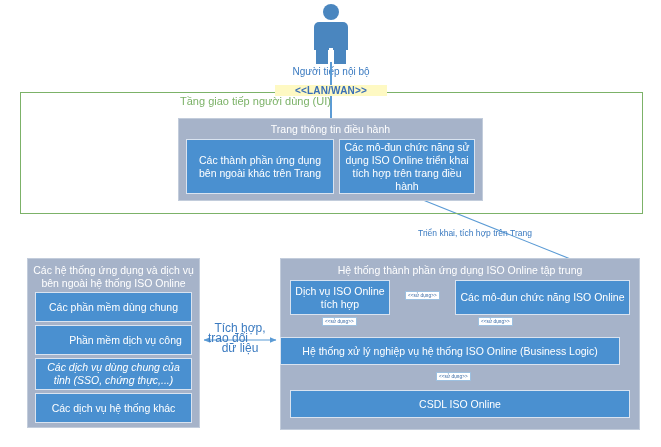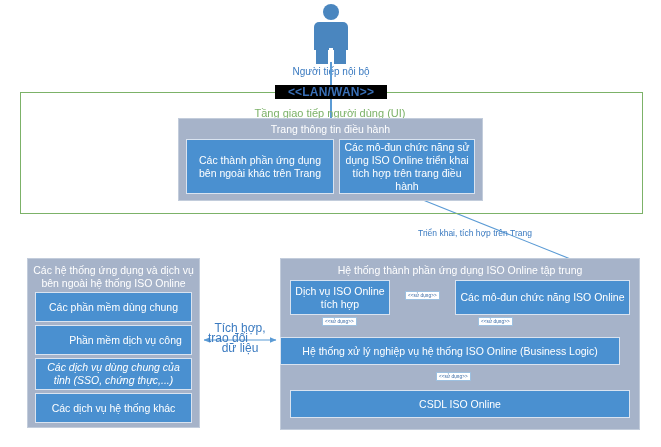--- a/index.html
+++ b/index.html
@@ -100,32 +100,31 @@
     border: 1.5px solid #7cb268;
     box-sizing: border-box;
     background: transparent;
   }
   .lanwan {
     position: absolute;
     left: 275px;
     top: 85px;
     width: 112px;
     text-align: center;
-    font-size: 12px;
+    font-size: 10px;
     font-weight: bold;
     color: #3a6fb5;
-    background: #000000;
+    background: #fef9c3;
     letter-spacing: 0.2px;
   }
   .ui-layer-title {
     position: absolute;
     left: 180px;
-    top: 107px;
+    top: 95px;
     width: 300px;
-    text-align: center;
     font-size: 11px;
     color: #7cb268;
     white-space: nowrap;
   }
 
   
   .gpanel {
     position: absolute;
     background: #a6b3c9;
     border: 1px solid #c2ccdb;

